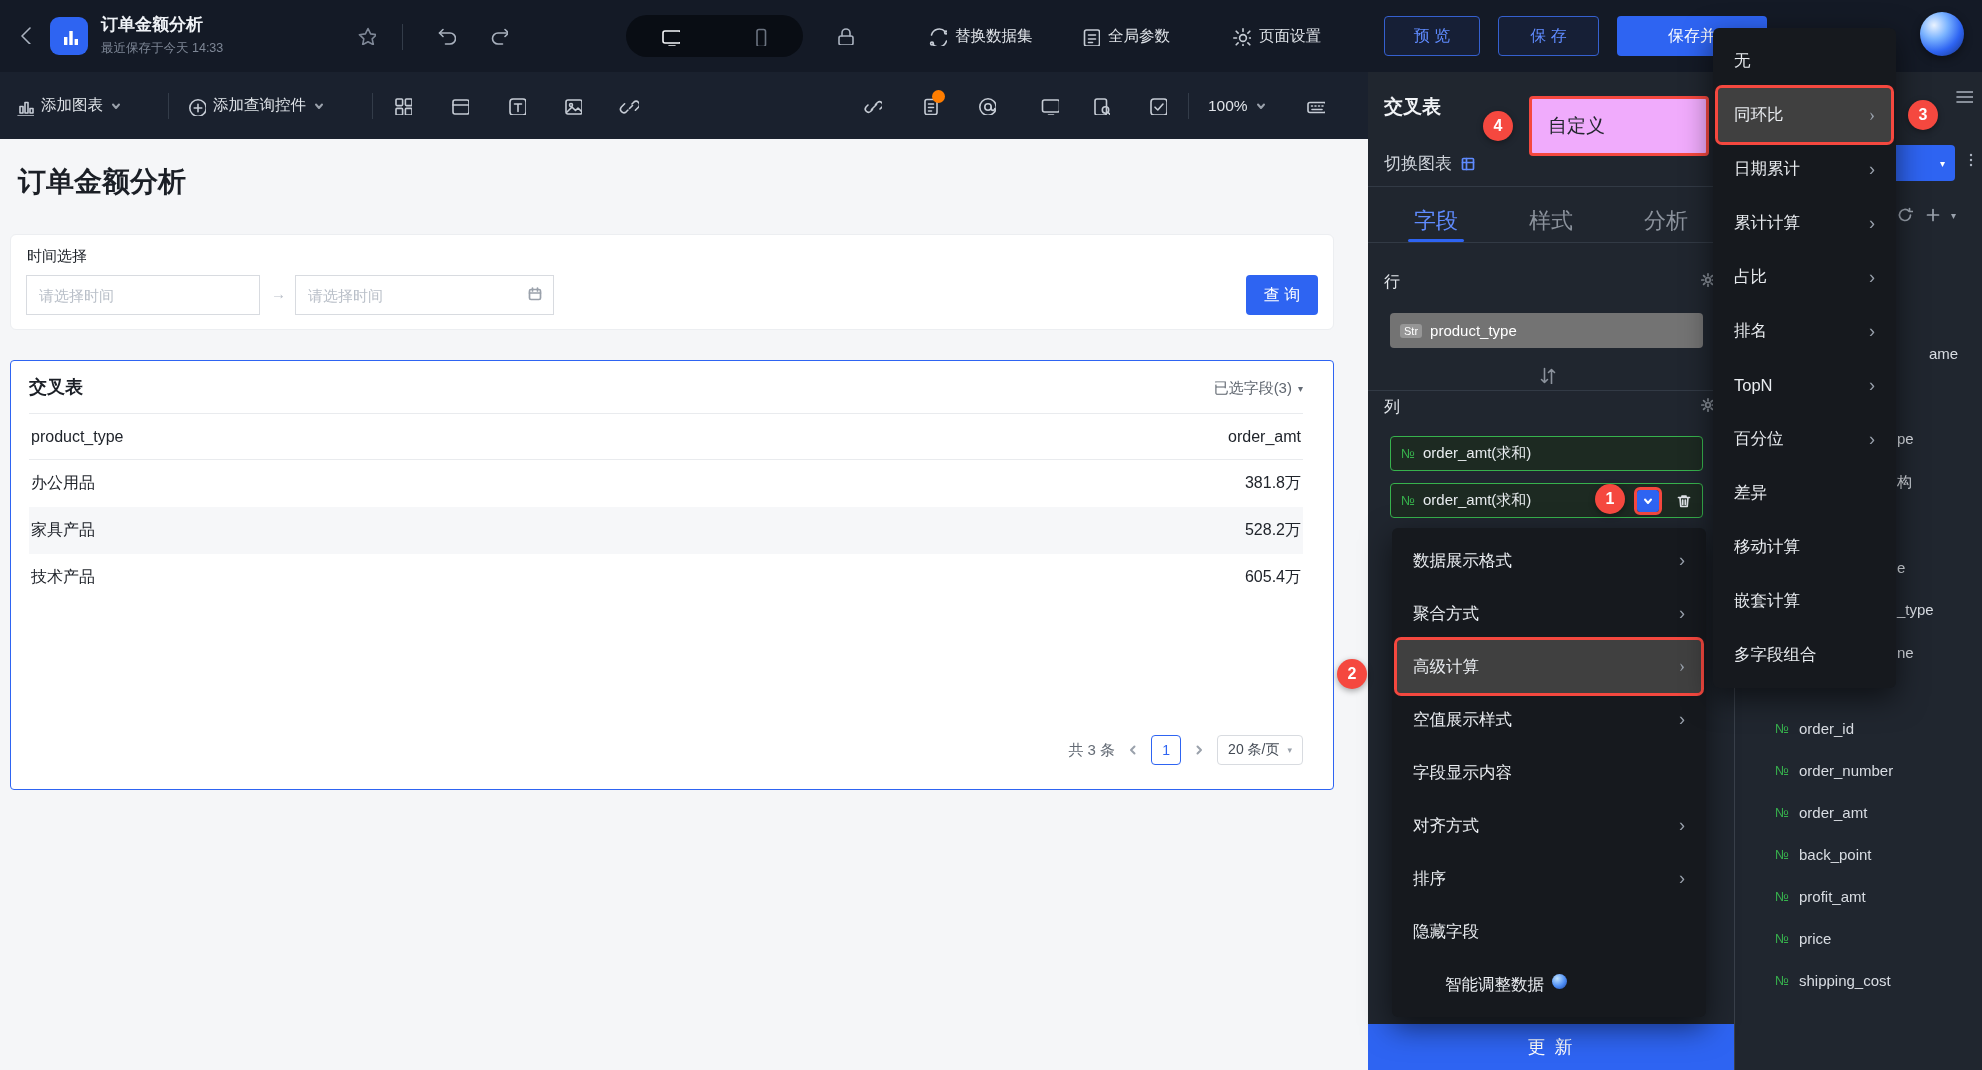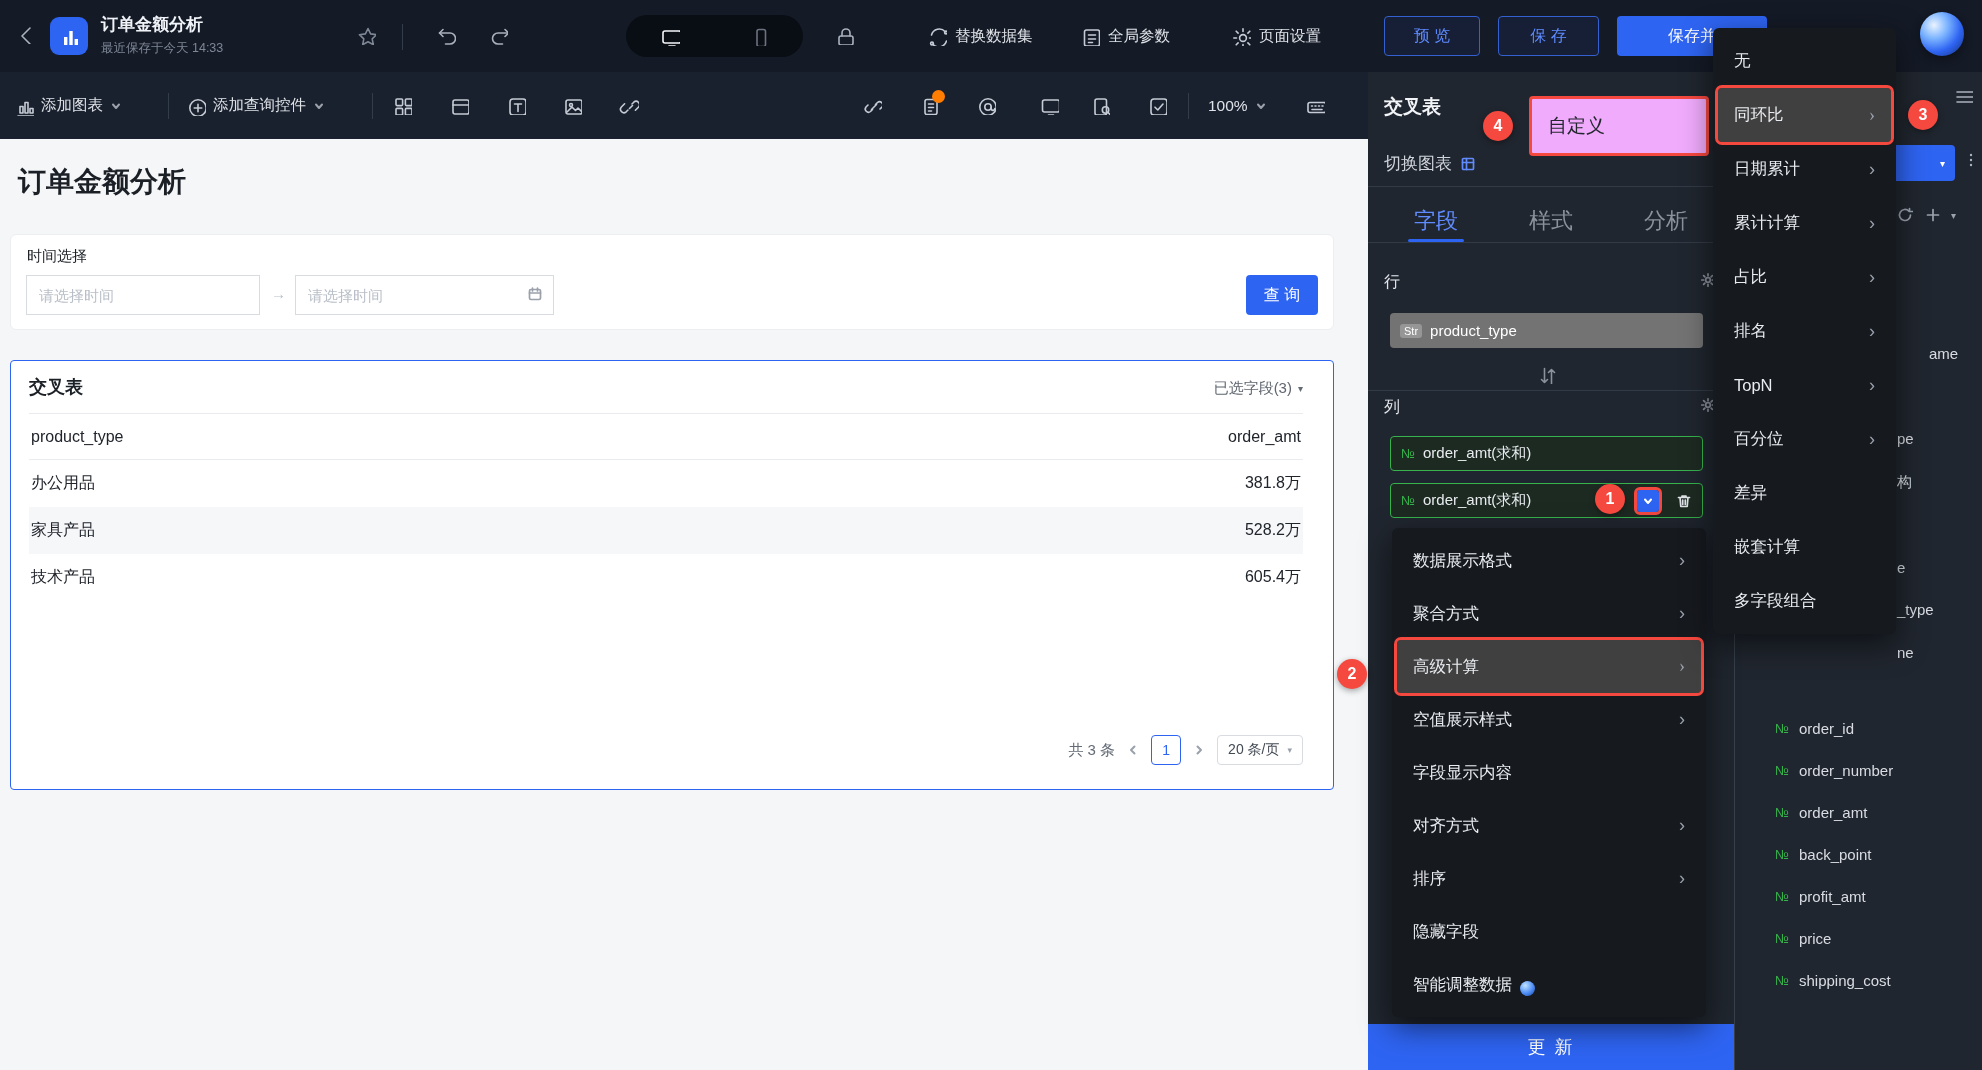--- a/index.html
+++ b/index.html
@@ -550,21 +550,21 @@
         <span class="arr">›</span>
       </div>
     <div class="mi">
         <span>排序</span>
         <span class="arr">›</span>
       </div>
     <div class="mi">
         <span>隐藏字段</span>
       </div>
     <div class="mi">
-        <span style="display:flex; align-items:flex-end;">
+        <span style="display:flex; align-items:flex-start;margin-left:32px;">
           <span>智能调整数据</span>
           <span class="grad-dot"></span>
         </span>
       </div>
   </div>
 
   <div class="menu sub">
     <div class="mi">
         <span>无</span>
       </div>
@@ -591,20 +591,23 @@
     <div class="mi">
         <span>TopN</span>
         <span class="arr">›</span>
       </div>
     <div class="mi">
         <span>百分位</span>
         <span class="arr">›</span>
       </div>
     <div class="mi">
         <span>差异</span>
+      </div>
+    <div class="mi">
+        <span>移动计算</span>
       </div>
     <div class="mi">
         <span>嵌套计算</span>
       </div>
     <div class="mi">
         <span>多字段组合</span>
       </div>
   </div>
 
   <div class="custom-box">

